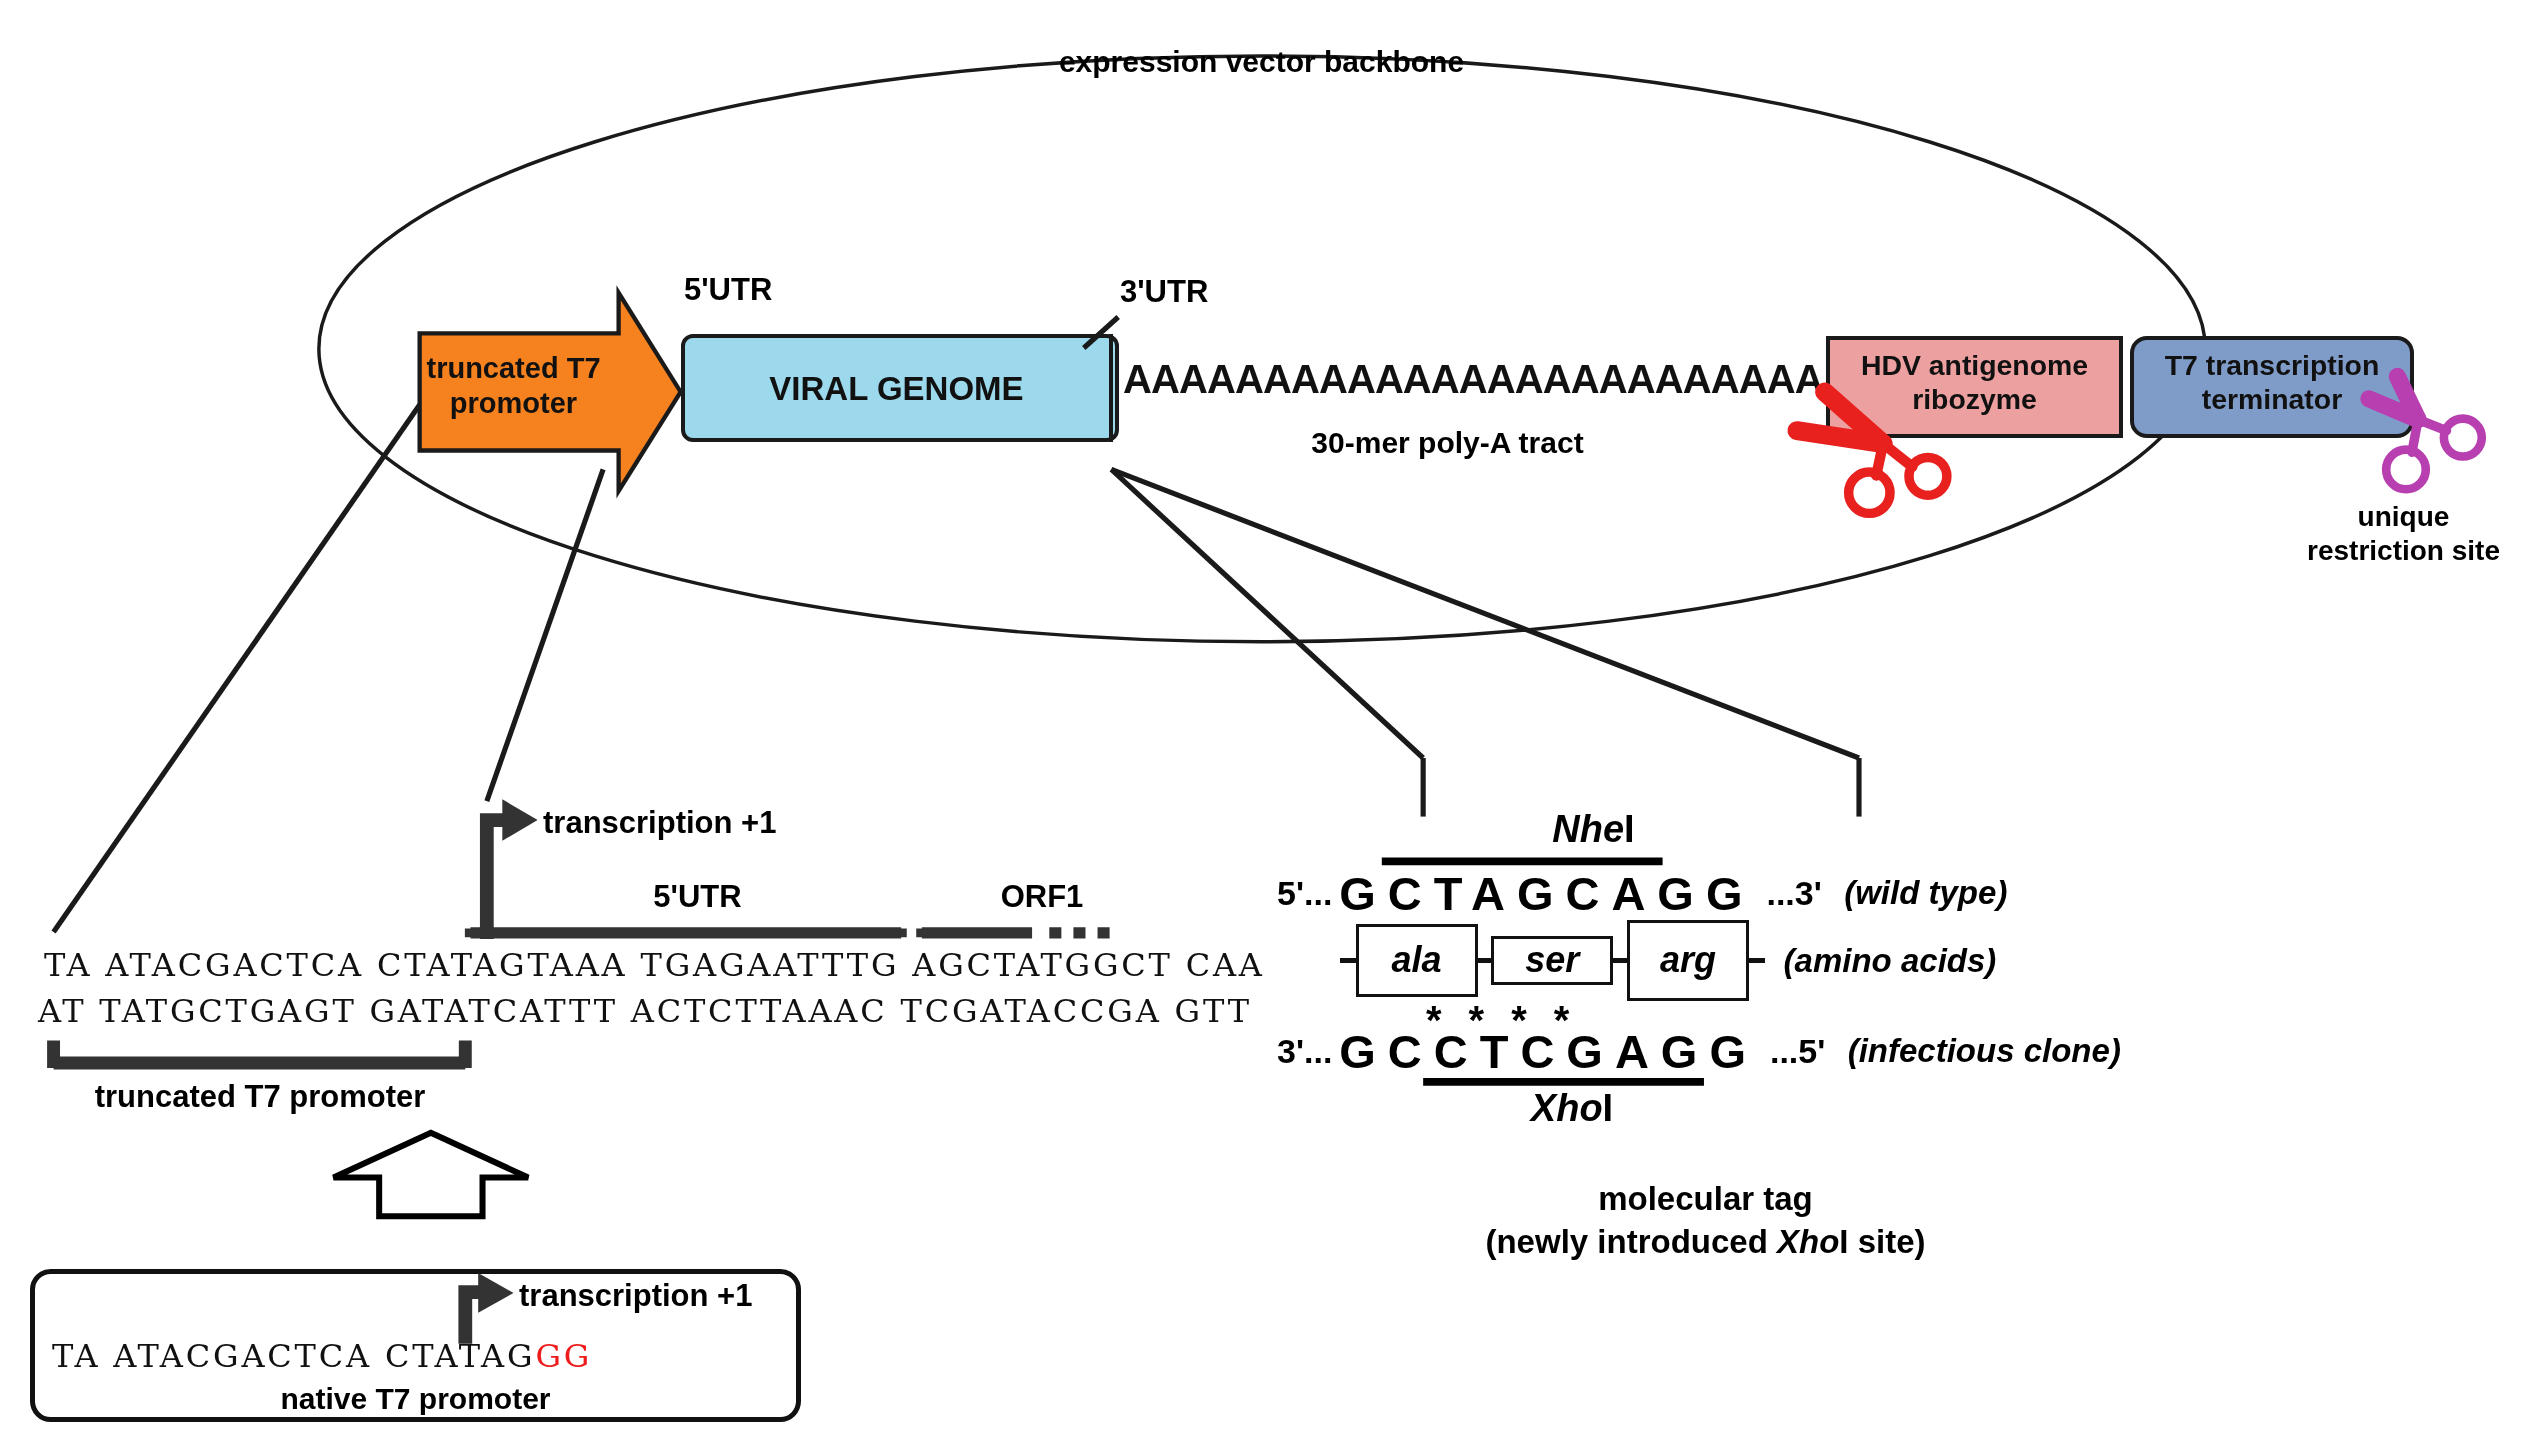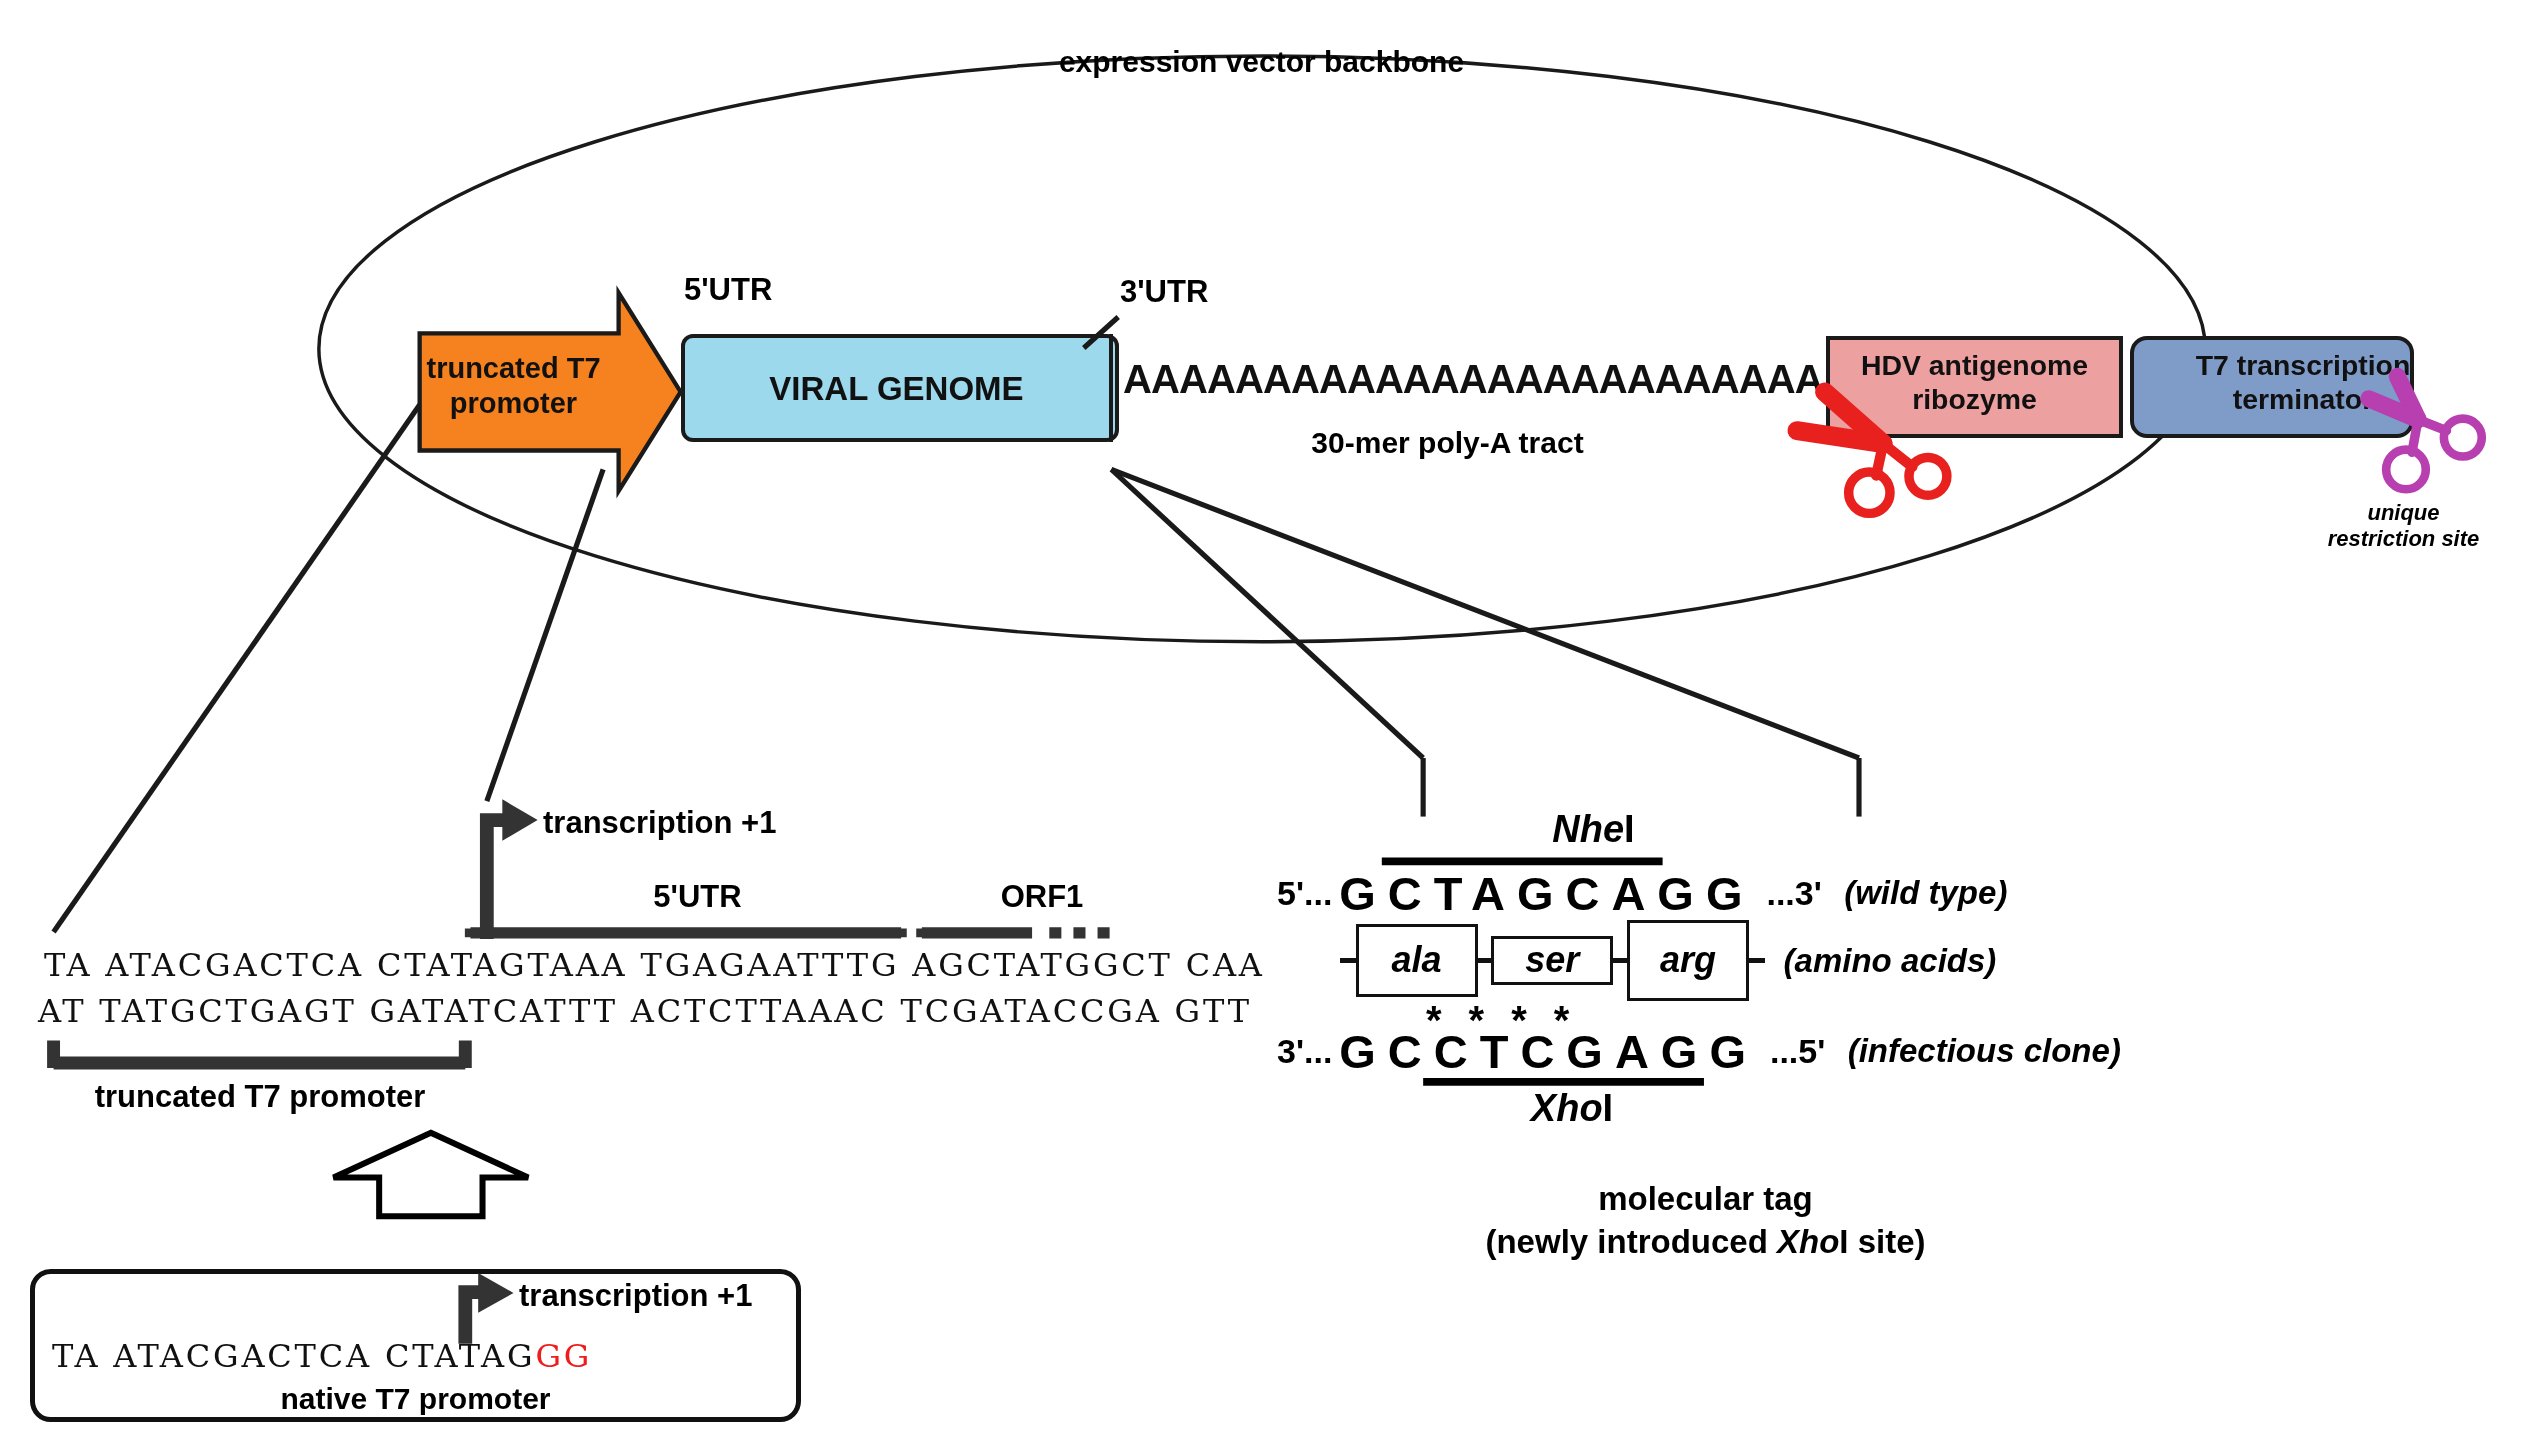--- a/index.html
+++ b/index.html
@@ -73,36 +73,36 @@
     <path d="M2086,500 L2186,515" stroke-width="22"></path>
     <path d="M2186,515 L2220,542" stroke-width="12"></path>
     <path d="M2186,515 L2178,552" stroke-width="12"></path>
     <circle cx="2238" cy="553" r="22" stroke-width="11"></circle>
     <circle cx="2170" cy="572" r="24" stroke-width="11"></circle>
   </g>
 </svg>
 
 <div class="abs" style="left:2130px;top:336px;width:284px;height:102px;background:#7f9cc9;
      border:4.3px solid #1a1a1a;border-radius:17px;box-sizing:border-box;"></div>
-<div class="abs ctr bold" style="left:2130px;top:348px;width:284px;font-size:28.4px;line-height:1.2;color:#111;padding-left:31px;">
+<div class="abs ctr bold" style="left:2130px;top:348px;width:284px;font-size:28.4px;line-height:1.2;color:#111;">
   <div>T7 transcription</div>
   <div>terminator</div>
 </div>
 
 <svg width="2525" height="1454" viewBox="0 0 2931 1688">
   <g stroke="#b73fb0" fill="none" stroke-linecap="round">
     <path d="M2783,437 L2807,487" stroke-width="20"></path>
     <path c="" d="M2750,463 L2807,487" stroke-width="20"></path>
     <path d="M2807,487 L2840,500" stroke-width="11"></path>
     <path d="M2807,487 L2800,525" stroke-width="11"></path>
     <circle cx="2859" cy="508" r="22" stroke-width="10"></circle>
     <circle cx="2793" cy="545" r="23" stroke-width="10"></circle>
   </g>
 </svg>
-<div class="abs ctr bold" style="left:2283px;top:500px;width:241px;font-size:22px;line-height:1.2;font-style:italic;">
+<div class="abs ctr bold" style="left:2283px;top:500px;width:241px;font-size:28px;line-height:1.2;">
   <div>unique</div>
   <div>restriction site</div>
 </div>
 
 <svg width="2525" height="1454" viewBox="0 0 2931 1688">
   <path d="M565,1090 L565,952 L588,952" stroke="#333" stroke-width="16" fill="none"></path>
   <polygon points="583,928 583,976 624,952" fill="#333"></polygon>
 </svg>
 <div class="abs bold" style="left:543px;top:805px;font-size:31px;white-space:nowrap;">transcription +1</div>
 

